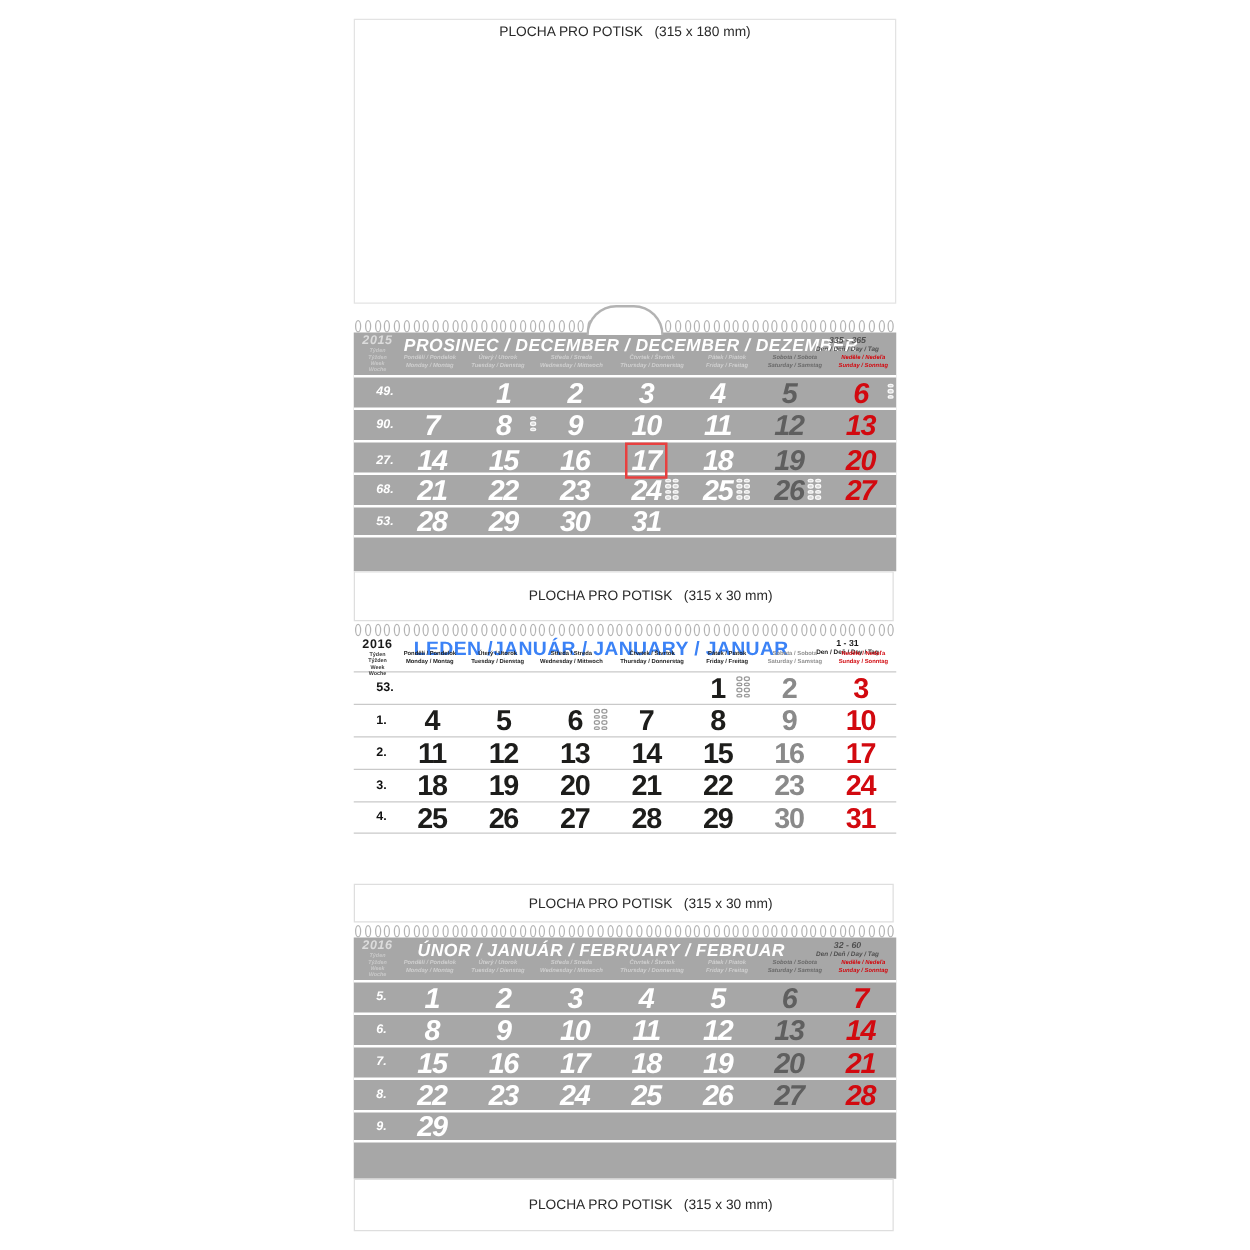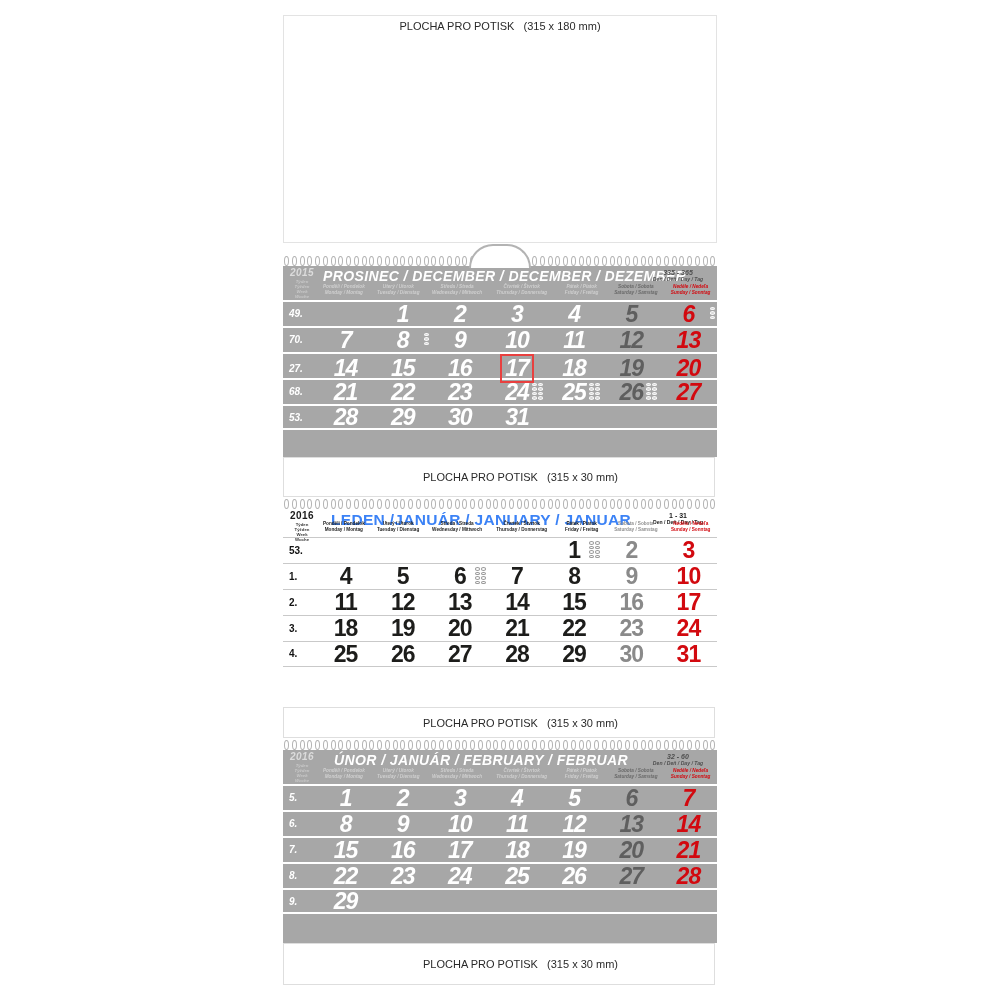--- a/index.html
+++ b/index.html
@@ -47,21 +47,21 @@
   .white-panel .wd{color:#222;}
   .white-panel .wd.sat{color:#8f8f8f;}
   .wd.sun{color:var(--sunday-red,#d2090f) !important;}
 
   
   .week-row{display:grid;grid-template-columns:34px repeat(7,1fr);height:26px;align-items:center;box-sizing:border-box;}
   .gray .week-row{border-top:2px solid #fff;}
   .gray .week-row:last-child{border-bottom:2px solid #fff;}
   .white-panel .week-row{border-top:1px solid #c9c9c9;}
   .white-panel .week-row:last-child{border-bottom:1px solid #c9c9c9;}
-  .week-num{font-size:10px;font-weight:bold;padding-left:6px;line-height:1;}
+  .week-num{font-size:10px;font-weight:bold;padding-left:18px;line-height:1;}
   .gray .week-num{color:#fff;}
   .white-panel .week-num{color:#111;}
 
   .day-cell{position:relative;text-align:center;line-height:1;}
   .day-num{font-size:23px;font-weight:bold;letter-spacing:-1px;display:inline-block;}
   .gray .day-cell{color:#fff;}
   .gray .day-cell.sat{color:var(--saturday-gray-on-gray,#5f5f5f);}
   .white-panel .day-cell{color:#1d1d1b;}
   .white-panel .day-cell.sat{color:var(--saturday-gray-on-white,#8a8a8a);}
   .day-cell.sun{color:var(--sunday-red,#d2090f) !important;}
@@ -196,21 +196,21 @@
         <div class="day-cell"><span class="day-num">3</span></div>
         <div class="day-cell"><span class="day-num">4</span></div>
         <div class="day-cell sat"><span class="day-num">5</span></div>
         <div class="day-cell sun"><span class="day-num">6</span><span class="badge small">
             <i></i>
             <i></i>
             <i></i>
           </span></div>
       </div>
       <div class="week-row">
-        <span class="week-num">70.</span>
+        <span class="week-num">90.</span>
         <div class="day-cell"><span class="day-num">7</span></div>
         <div class="day-cell"><span class="day-num">8</span><span class="badge small">
             <i></i>
             <i></i>
             <i></i>
           </span></div>
         <div class="day-cell"><span class="day-num">9</span></div>
         <div class="day-cell"><span class="day-num">10</span></div>
         <div class="day-cell"><span class="day-num">11</span></div>
         <div class="day-cell sat"><span class="day-num">12</span></div>

